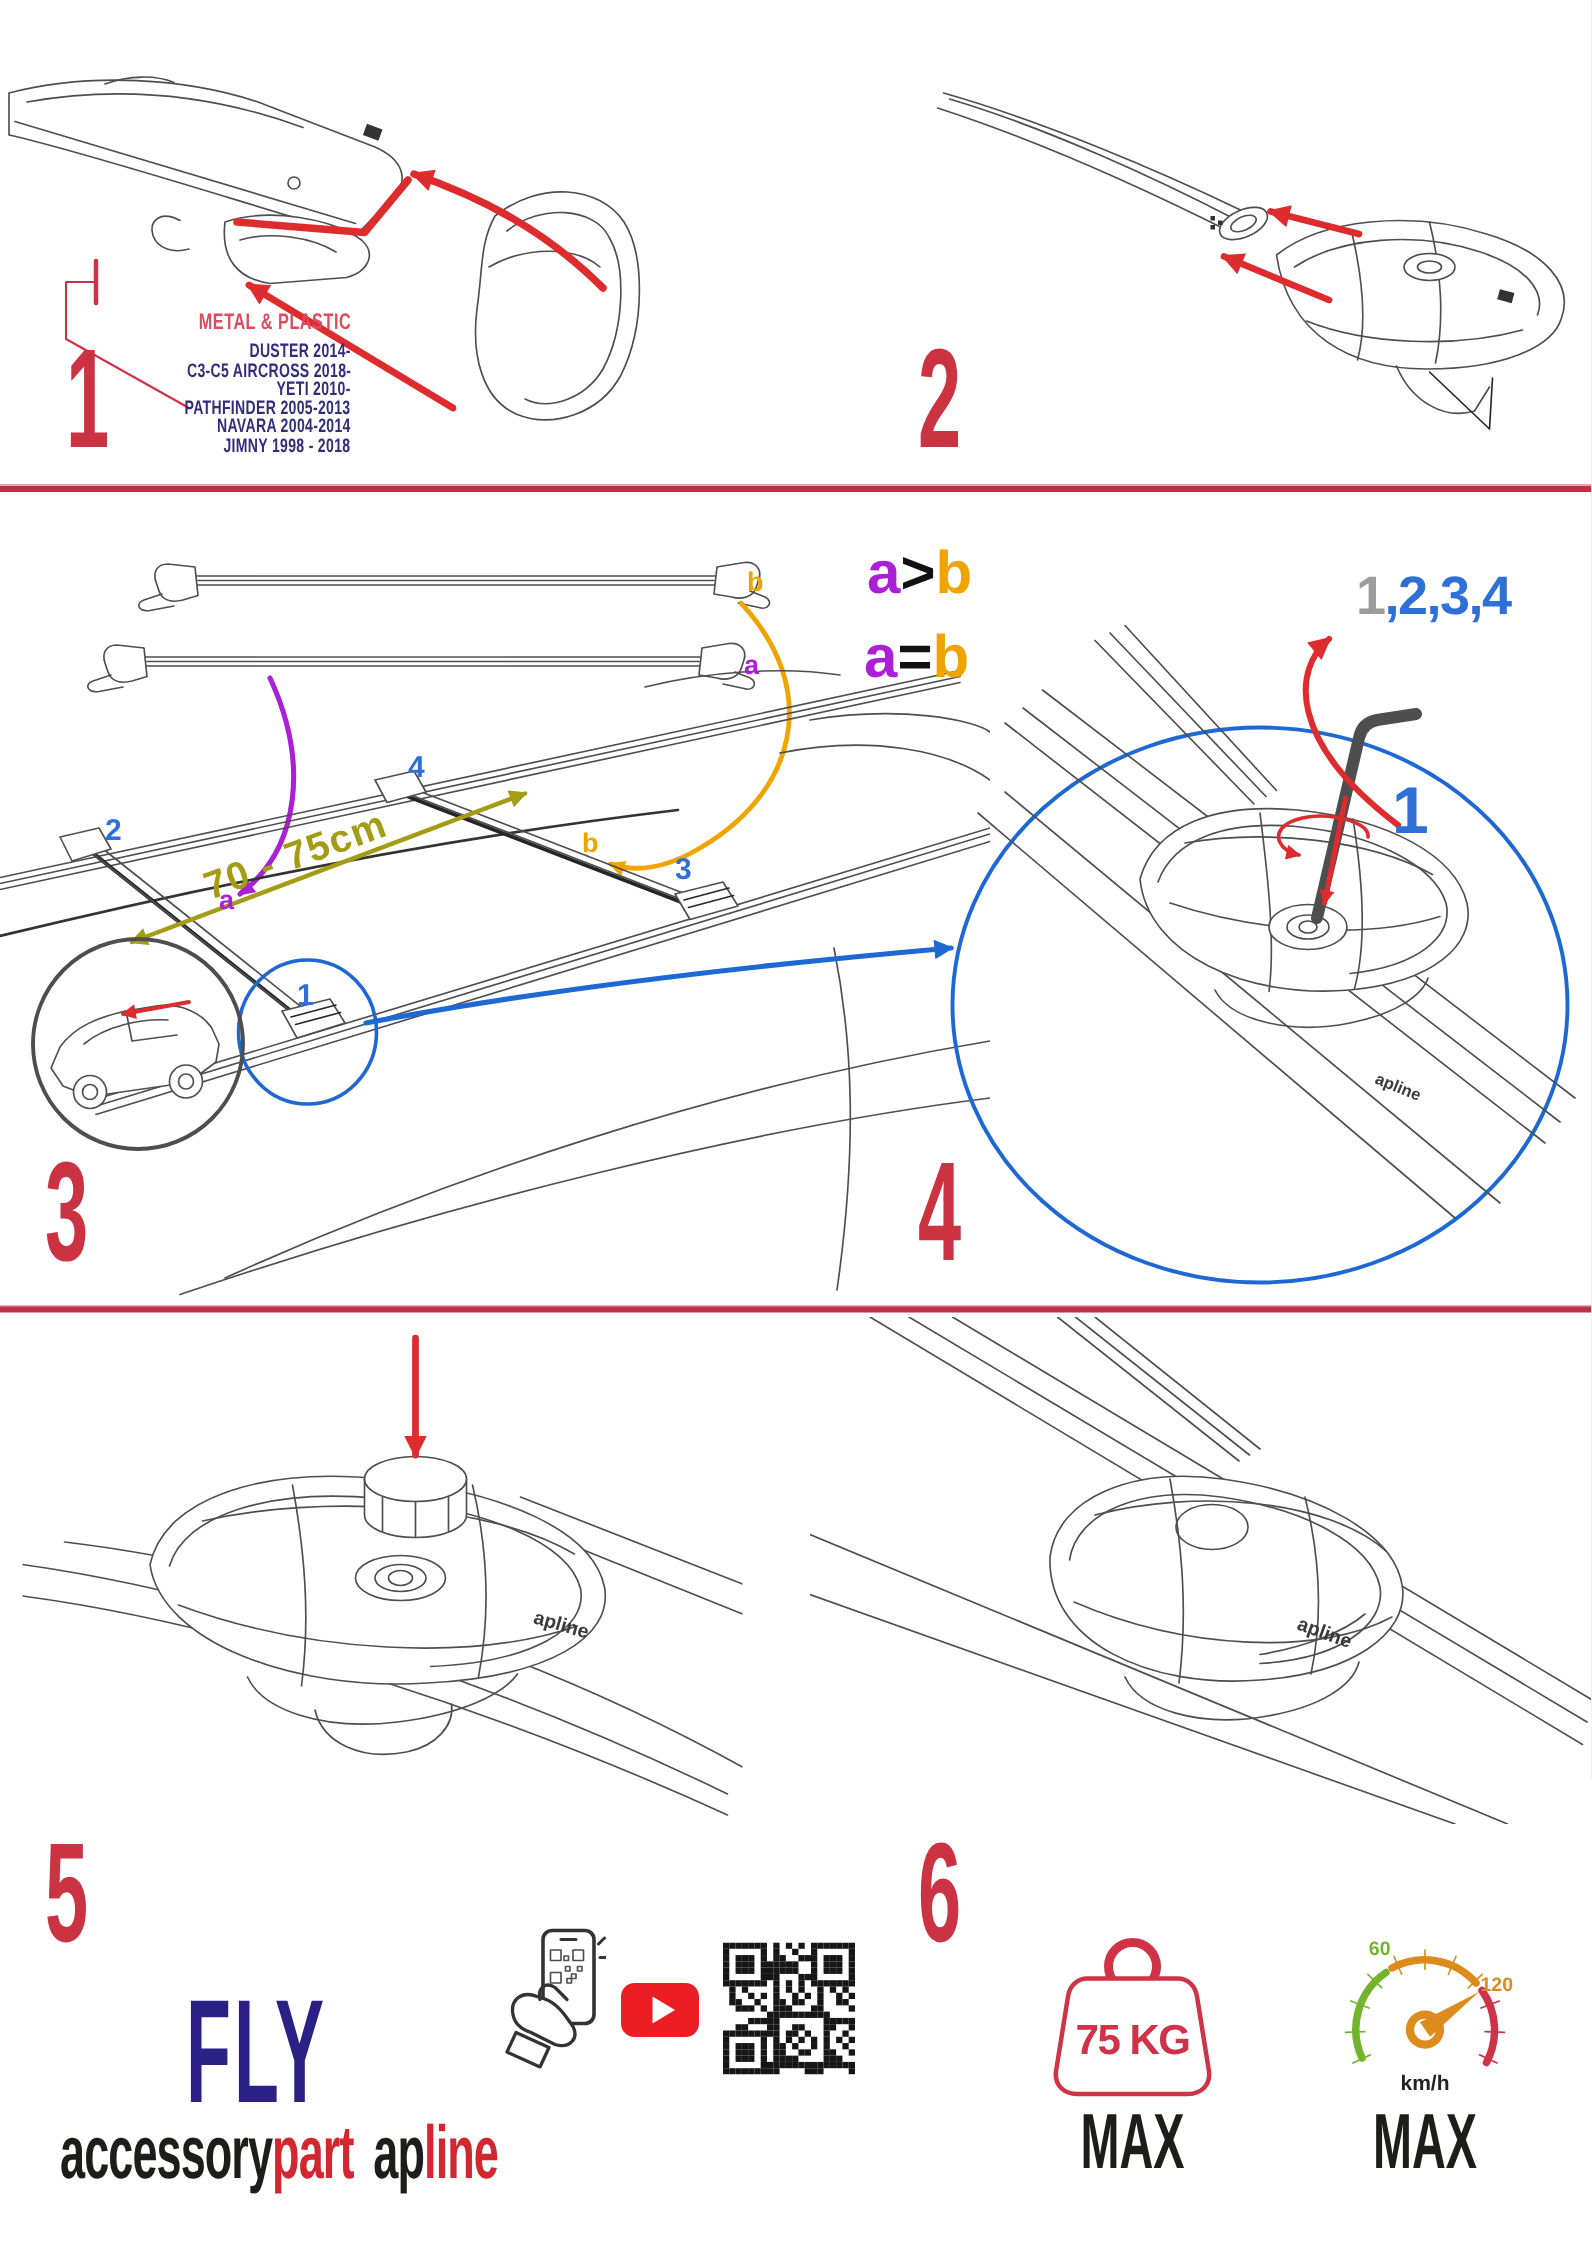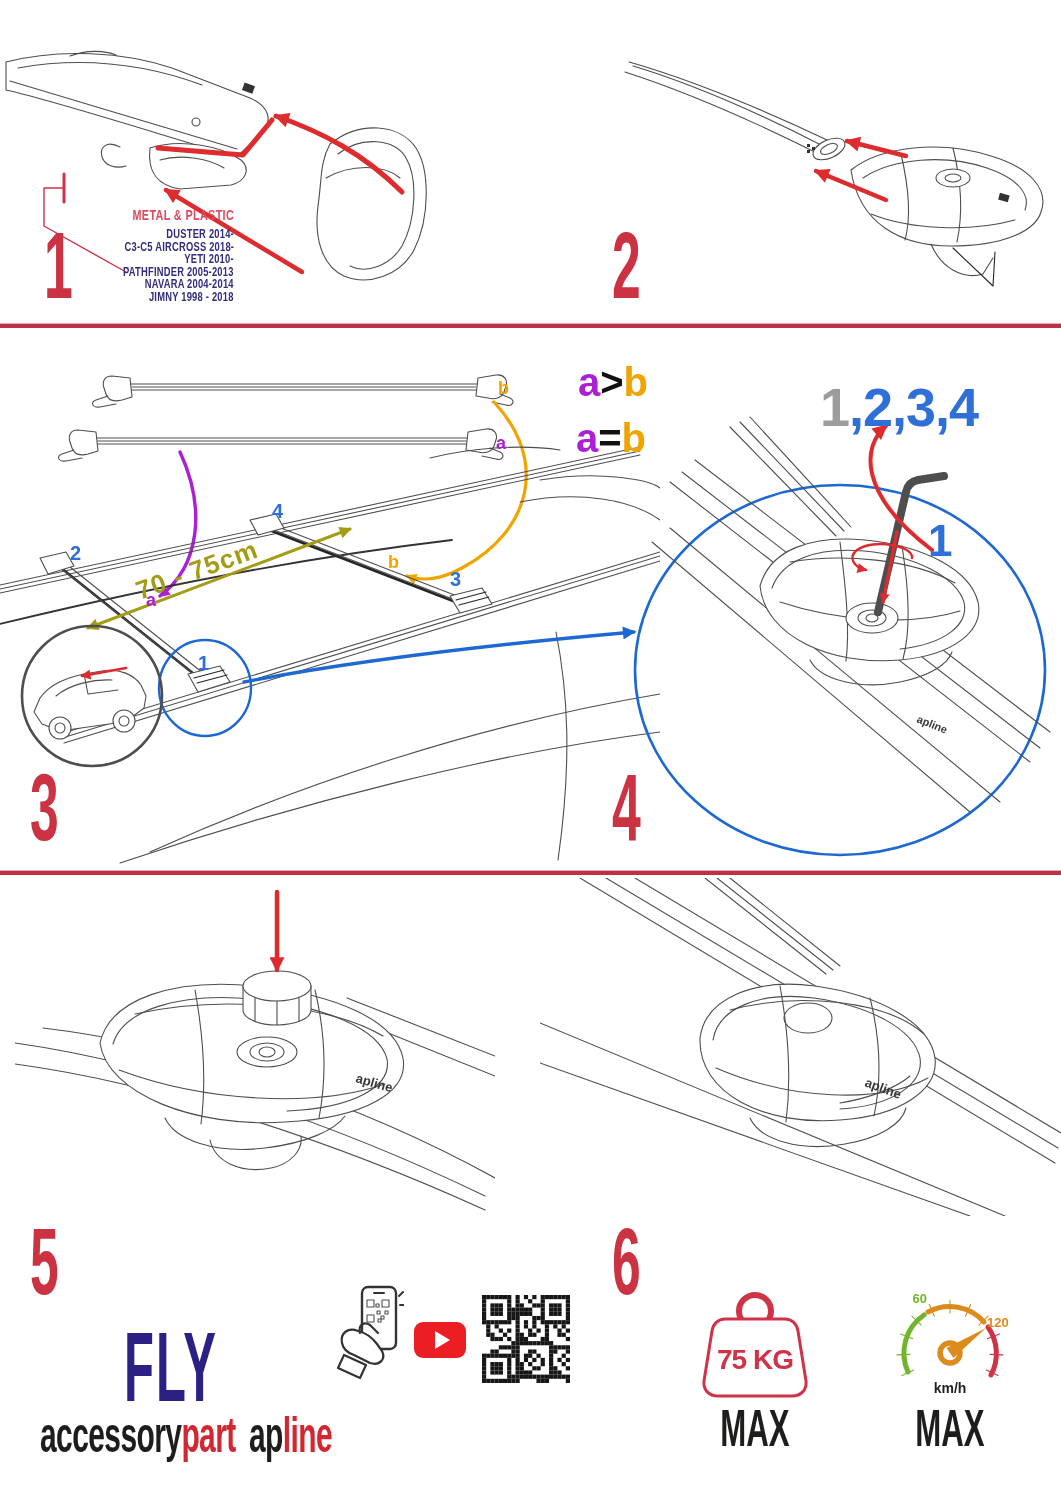--- a/index.html
+++ b/index.html
@@ -40,21 +40,21 @@
     position:absolute;color:var(--red-step);font-weight:700;font-size:94px;line-height:.9;
     transform:scaleX(.55);transform-origin:0 0;letter-spacing:-2px;
   }
   .divider{position:absolute;left:0;width:1061px;height:4px;background:var(--red-line);border-top:1px solid #e7aab3;}
   .cond{display:inline-block;transform:scaleX(.72);transform-origin:100% 0;}
   #vehicle-block{position:absolute;left:28px;top:206px;width:206px;text-align:right;}
   #material-note{color:var(--label-red);font-weight:700;font-size:15px;margin-bottom:5px;letter-spacing:.5px;text-decoration:underline;}
   .veh{color:var(--navy);font-weight:700;font-size:13px;line-height:12.5px;letter-spacing:.3px;}
   .formula{position:absolute;font-weight:700;font-size:40px;letter-spacing:0;}
   .formula .a{color:var(--purple);} .formula .op{color:#111;} .formula .b{color:var(--orange);}
-  #sequence{position:absolute;left:820px;top:376px;font-weight:700;font-size:54px;letter-spacing:-1px;}
+  #sequence{position:absolute;left:904px;top:376px;font-weight:700;font-size:36px;letter-spacing:-1px;}
   #sequence .first{color:#9c9c9c;} #sequence .rest{color:#2e6fd8;}
   #foot-number-4{position:absolute;left:928px;top:516px;font-weight:700;font-size:44px;color:#2e6fd8;}
   .svgtext-blue{fill:#2e6fd8;font-weight:700;font-size:20px;}
   .svgtext-orange{fill:var(--orange);font-weight:700;font-size:18px;}
   .svgtext-purple{fill:var(--purple);font-weight:700;font-size:18px;}
   .svgtext-olive{fill:var(--olive);font-weight:700;font-size:26px;letter-spacing:1px;}
   .svgtext-logo{fill:#3a3a3a;font-weight:700;}
   #fly{position:absolute;left:84px;top:1322px;width:160px;text-align:center;color:#2b2185;
        font-weight:700;font-size:98px;line-height:.92;transform:scaleX(.5);transform-origin:50% 0;letter-spacing:4px;}
   #maker{position:absolute;left:40px;top:1410px;width:520px;font-weight:700;font-size:50px;line-height:1;

